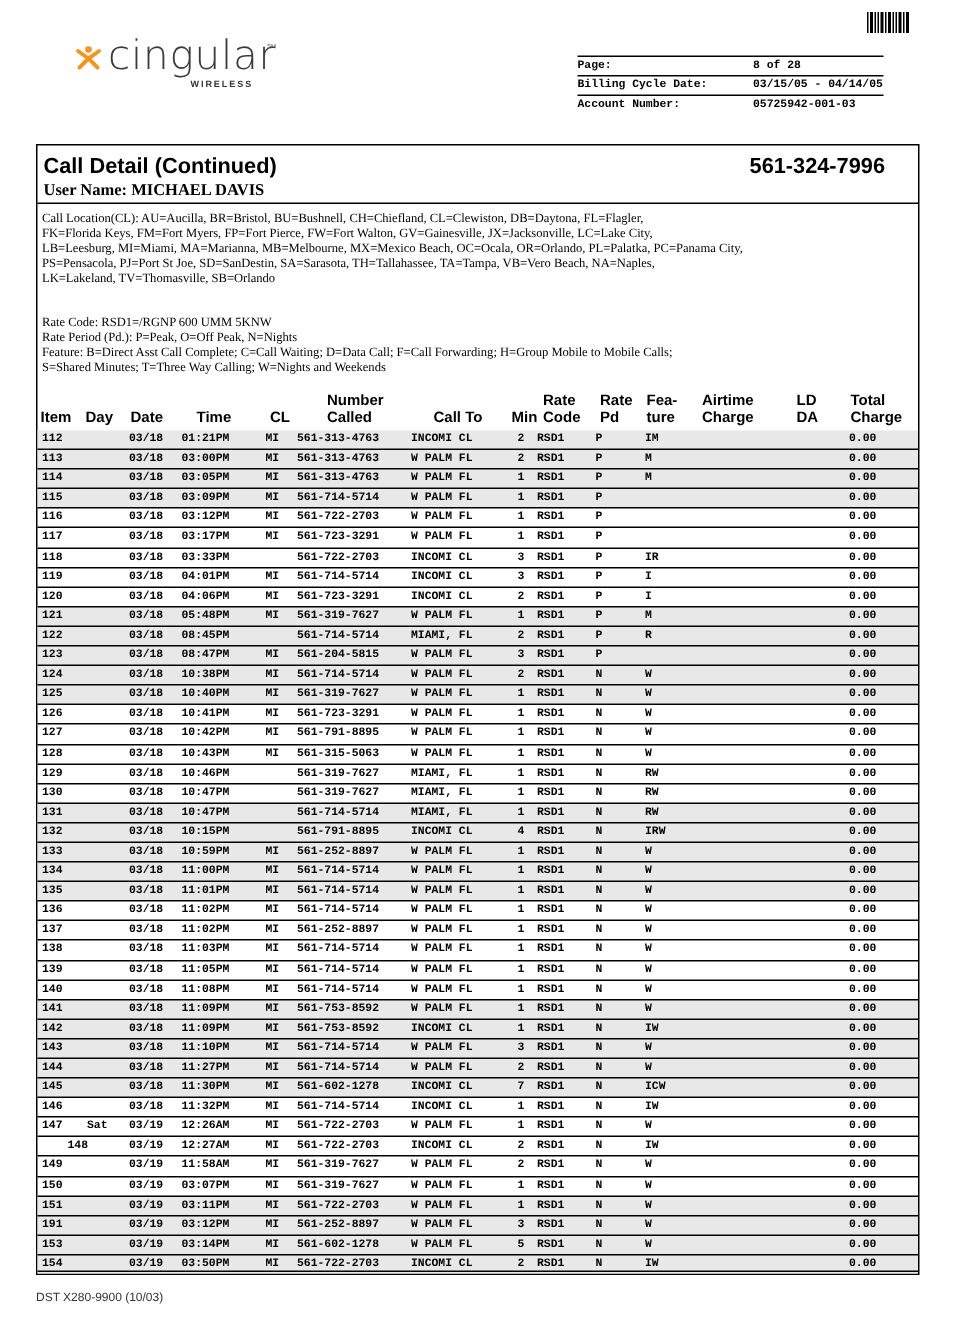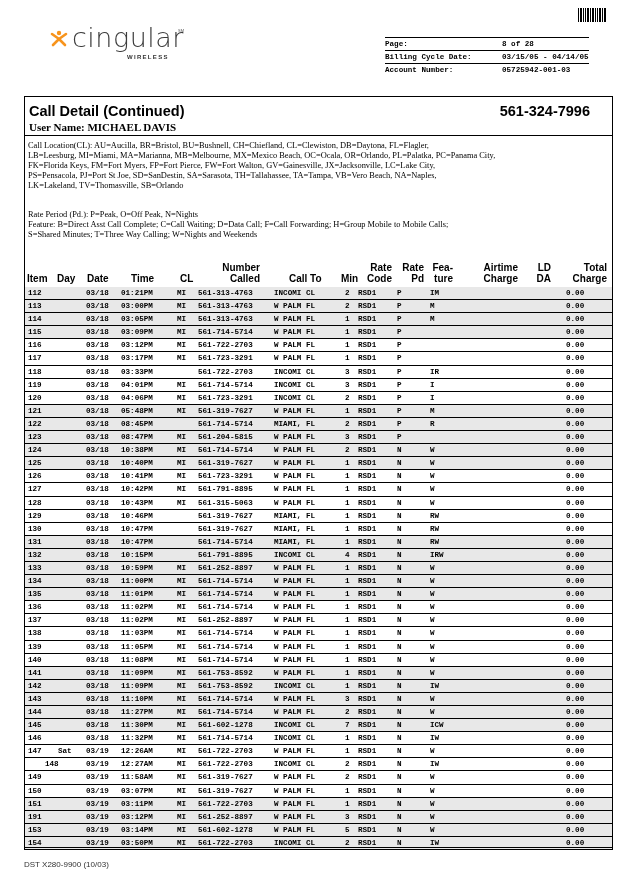--- a/index.html
+++ b/index.html
@@ -17,21 +17,21 @@
   .hdr-info .lbl { width:117px; }
   .box { left:24px; top:96px; width:587px; height:752px; border:1px solid #000; }
   .title-bar { position:absolute; left:0; top:0; width:100%; height:38px; border-bottom:1px solid #000; }
   .title { position:absolute; left:4px; top:6px; font-size:14.5px; font-weight:bold; }
   .phone { position:absolute; right:22px; top:6px; font-size:14.5px; font-weight:bold; }
   .username { position:absolute; left:4px; top:24px; font-family:"Liberation Serif", serif; font-size:11px; font-weight:bold; }
   .legend { position:absolute; left:3px; font-family:"Liberation Serif", serif; font-size:8.4px; line-height:10px; width:585px; }
   .legend1 { top:44px; }
   .legend2 { top:113px; }
   .colhdr { position:absolute; top:166px; left:0; width:100%; height:24px; font-size:10px; font-weight:bold; line-height:10.5px; }
-  .colhdr div { position:absolute; text-align:right; white-space:nowrap; }
+  .colhdr div { position:absolute; text-align:left; white-space:nowrap; }
   .rows { position:absolute; left:0; top:190px; width:587px; }
   .row { position:relative; height:12.1px; border-top:1px solid #000; font-family:"Liberation Mono", monospace; font-size:7.6px; font-weight:bold; line-height:12px; }
   .row.shaded { background:#e8e8e8; }
   .row.first { border-top:none; }
   .row div { position:absolute; top:0; white-space:nowrap; }
   .bottom-line { position:absolute; left:0; bottom:-1px; width:100%; height:2px; border-top:1px solid #000; }
   .footer { left:24px; top:860px; font-size:8px; color:#333; }
 </style>
 </head>
 <body>
@@ -79,27 +79,28 @@
 
 <div class="abs box">
   <div class="title-bar">
     <div class="title">Call Detail (Continued)</div>
     <div class="phone">561-324-7996</div>
     <div class="username">User Name: MICHAEL DAVIS</div>
   </div>
 
   <div class="legend legend1">
     <div>Call Location(CL):  AU=Aucilla, BR=Bristol, BU=Bushnell, CH=Chiefland, CL=Clewiston, DB=Daytona, FL=Flagler,</div>
+    <div>FK=Florida Keys, FM=Fort Myers, FP=Fort Pierce, FW=Fort Walton, GV=Gainesville, JX=Jacksonville, LC=Lake City,</div>
     <div>LB=Leesburg, MI=Miami, MA=Marianna, MB=Melbourne, MX=Mexico Beach, OC=Ocala, OR=Orlando, PL=Palatka, PC=Panama City,</div>
-    <div>FK=Florida Keys, FM=Fort Myers, FP=Fort Pierce, FW=Fort Walton, GV=Gainesville, JX=Jacksonville, LC=Lake City,</div>
     <div>PS=Pensacola, PJ=Port St Joe, SD=SanDestin, SA=Sarasota, TH=Tallahassee, TA=Tampa, VB=Vero Beach, NA=Naples,</div>
     <div>LK=Lakeland, TV=Thomasville, SB=Orlando</div>
   </div>
 
   <div class="legend legend2">
+    <div>Rate Code: RSD1=/RGNP 600 UMM 5KNW</div>
     <div>Rate Period (Pd.): P=Peak, O=Off Peak, N=Nights</div>
     <div>Feature: B=Direct Asst Call Complete; C=Call Waiting; D=Data Call; F=Call Forwarding; H=Group Mobile to Mobile Calls;</div>
     <div>S=Shared Minutes;  T=Three Way Calling; W=Nights and Weekends</div>
   </div>
 
   <div class="colhdr">
     <div style="left:2px;top:10.5px">Item</div>
     <div style="left:32px;top:10.5px">Day</div>
     <div style="left:62px;top:10.5px">Date</div>
     <div style="left:106px;top:10.5px">Time</div>

